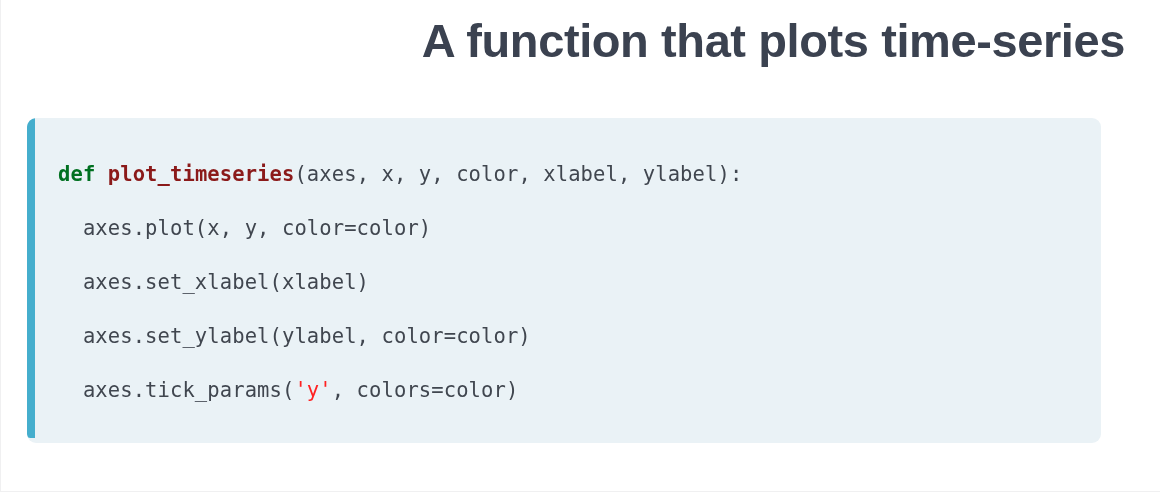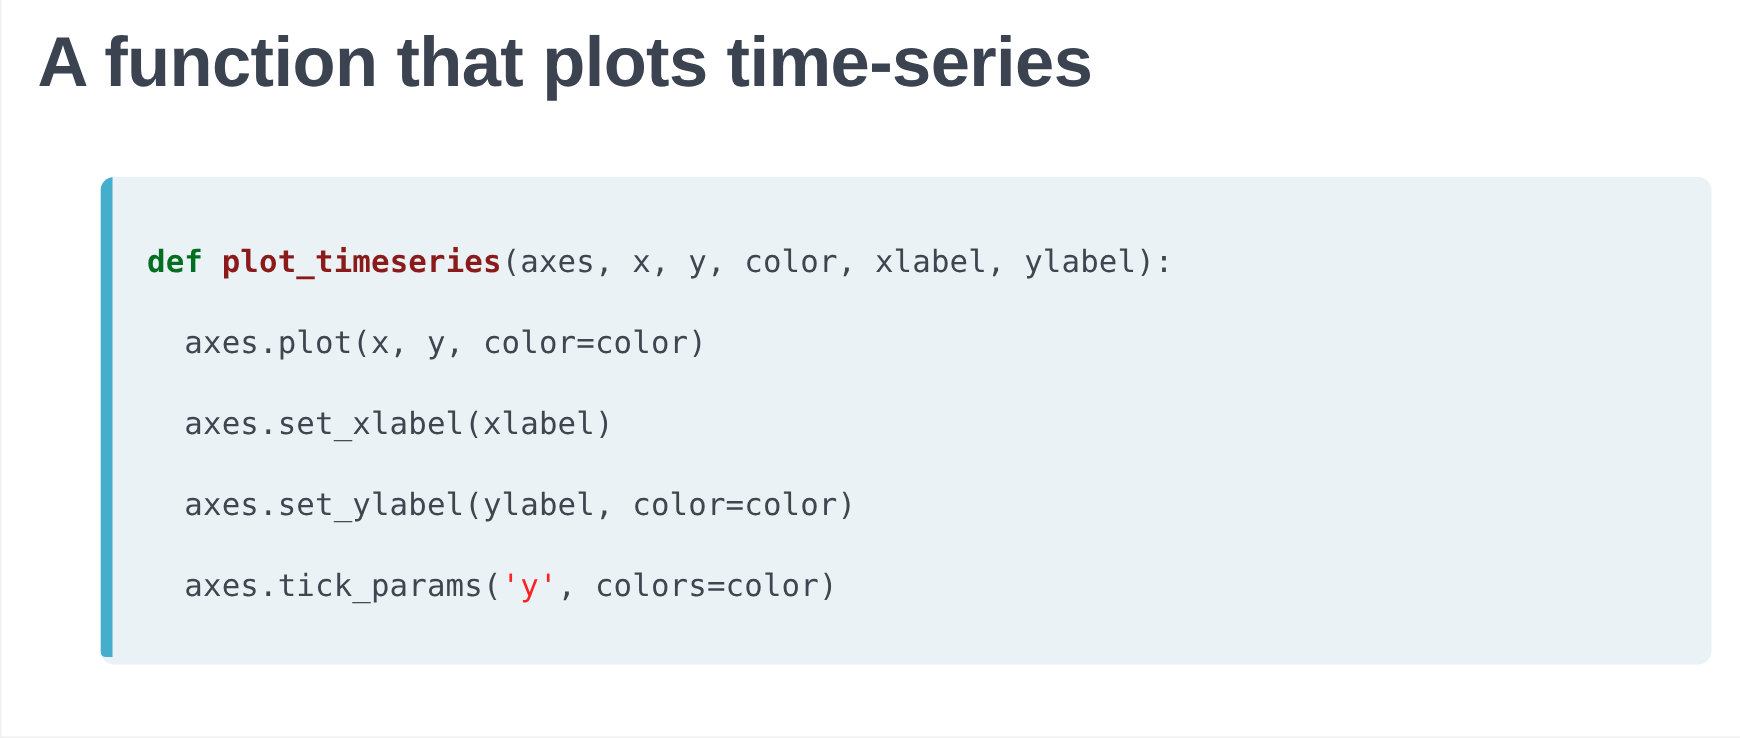--- a/index.html
+++ b/index.html
@@ -31,33 +31,33 @@
     top: 12px;
     width: 1100px;
     margin: 0;
     font-family: "Liberation Sans", sans-serif;
     font-size: 47px;
     font-weight: bold;
     letter-spacing: -0.4px;
     line-height: 1.22;
     color: #3b4250;
     white-space: nowrap;
+    text-align: right;
   }
 
   
   .code-block {
     position: absolute;
     left: 26px;
     top: 118px;
     width: 1074px;
     height: 325px;
     background: #eaf2f6;
     border-radius: 9px;
     overflow: hidden;
-    margin-left: 40px;
   }
   .code-accent {
     position: absolute;
     left: 0;
     top: 0;
     width: 8px;
     height: 320px;
     background: #45aecd;
     border-top-left-radius: 9px;
     border-bottom-left-radius: 4px;

